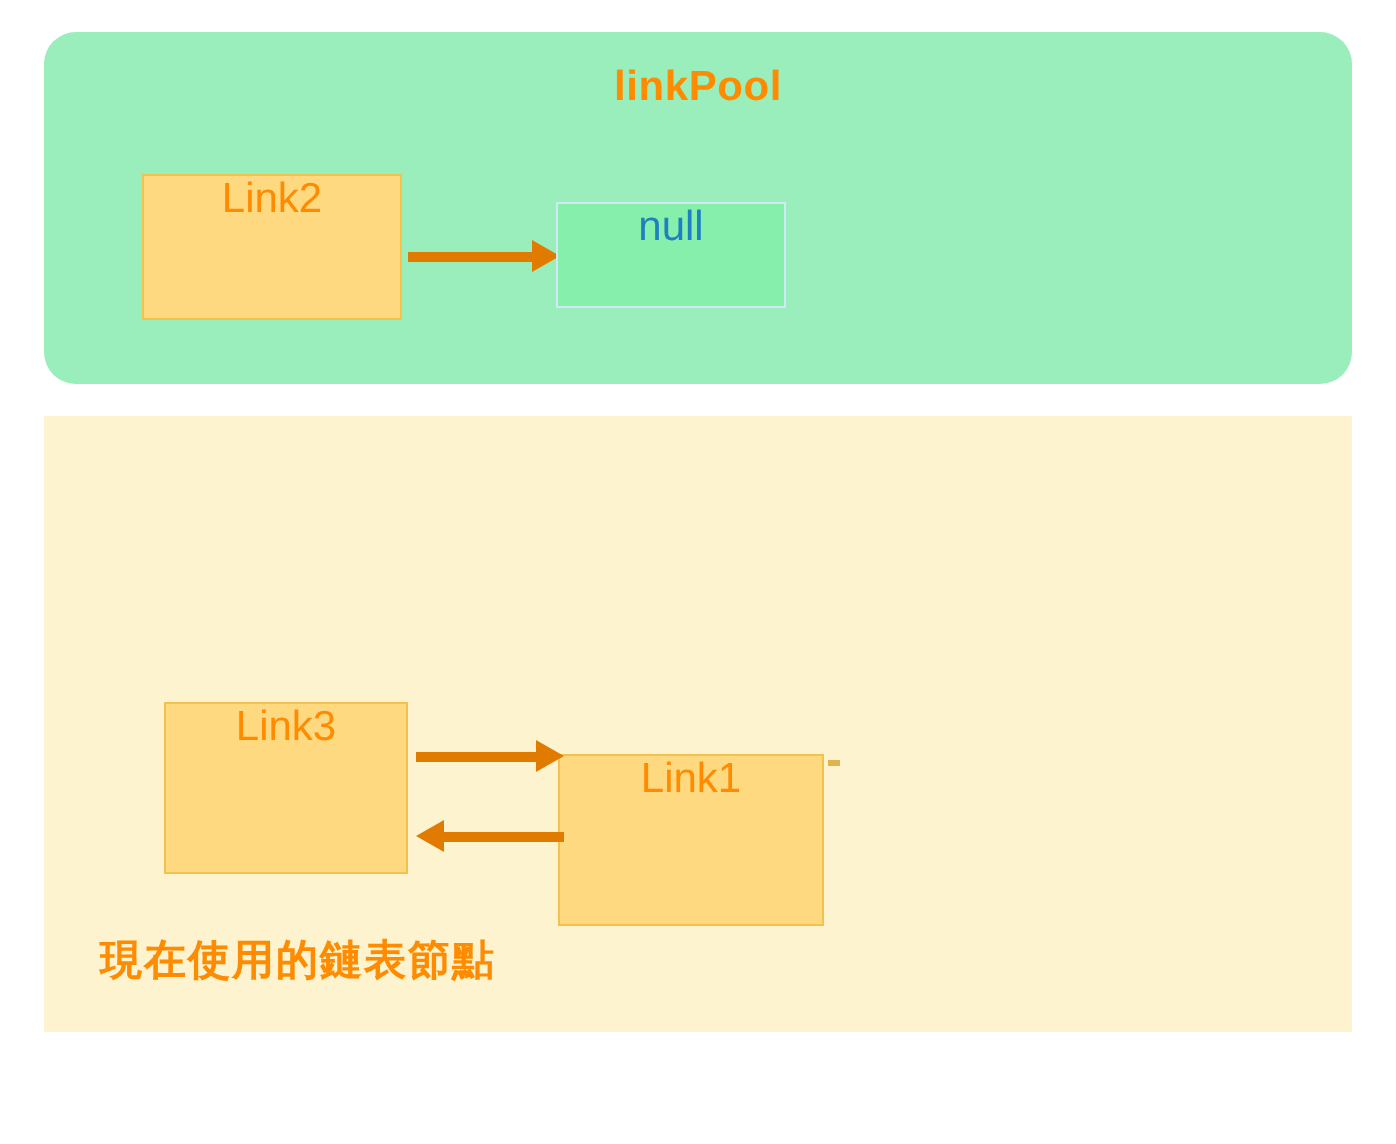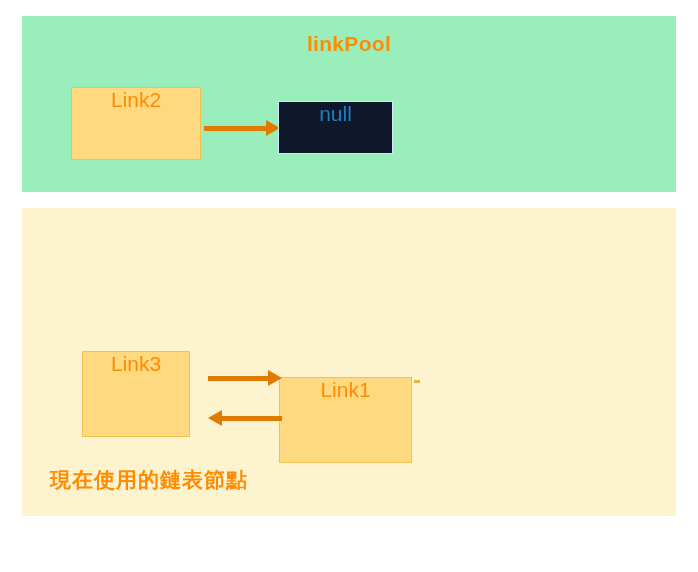--- a/index.html
+++ b/index.html
@@ -26,20 +26,21 @@
   .panel {
     position: absolute;
     box-sizing: border-box;
   }
   #pool-panel {
     left: 22px;
     top: 16px;
     width: 654px;
     height: 176px;
     background: #99eebb;
+    border-radius: 16px;
   }
   #active-panel {
     left: 22px;
     top: 208px;
     width: 654px;
     height: 308px;
     background: #fdf3cf;
   }
 
   
@@ -73,31 +74,31 @@
     justify-content: center;
     font-size: 21px;
     font-weight: 500;
   }
   .node.link {
     background: #ffd980;
     border: 1px solid #f2c14e;
     color: #ff8c00;
   }
   .node.nullbox {
-    background: #0f172a;
+    background: #86efac;
     border: 1px solid #cfe9f5;
     color: #1f7fc0;
   }
 
   
   #node-link2 { left: 71px;  top: 87px;  width: 130px; height: 73px; }
   #node-null  { left: 278px; top: 101px; width: 115px; height: 53px; }
 
   
-  #node-link3 { left: 82px;  top: 351px; width: 108px; height: 86px; }
+  #node-link3 { left: 82px;  top: 351px; width: 122px; height: 86px; }
   #node-link1 { left: 279px; top: 351px; width: 133px; height: 86px; margin-top: 26px; }
 
   
   .arrow {
     position: absolute;
     height: 0;
   }
   .arrow .shaft {
     position: absolute;
     top: 0;

